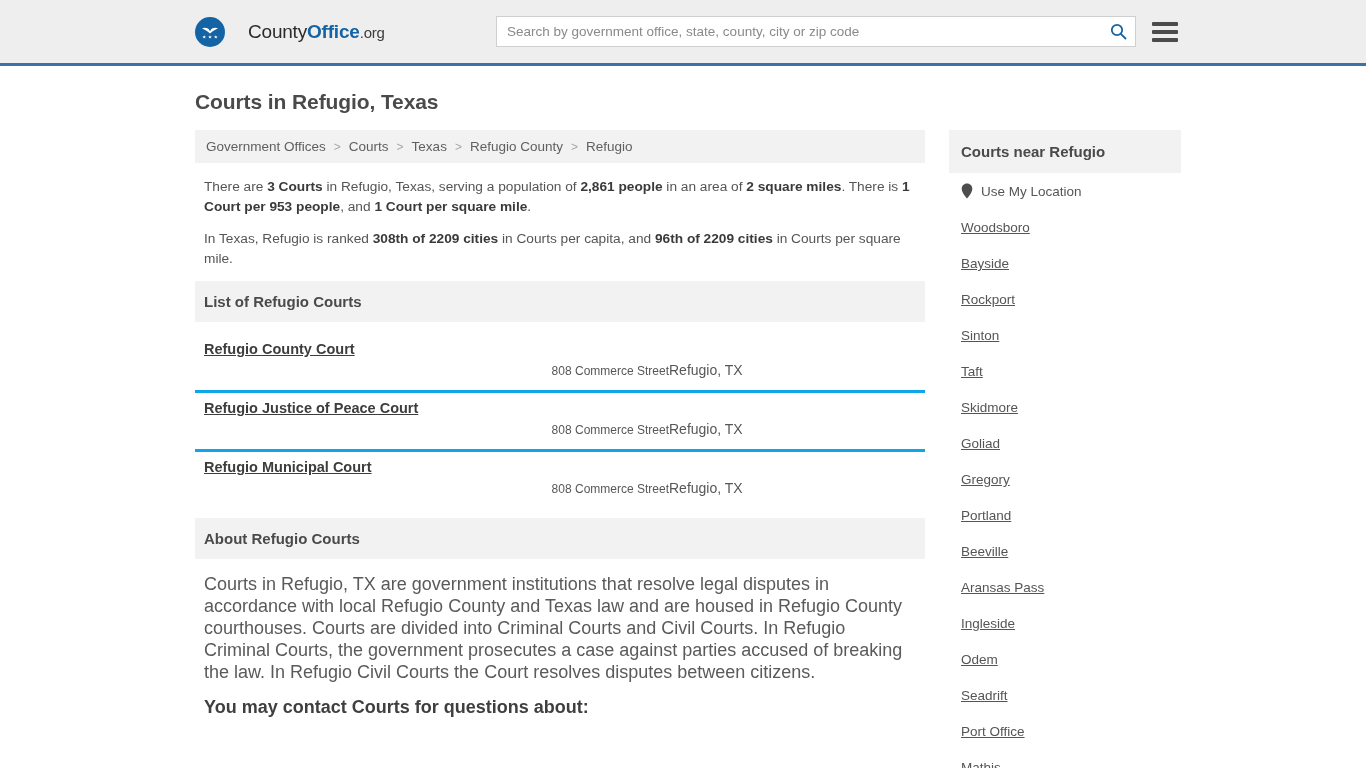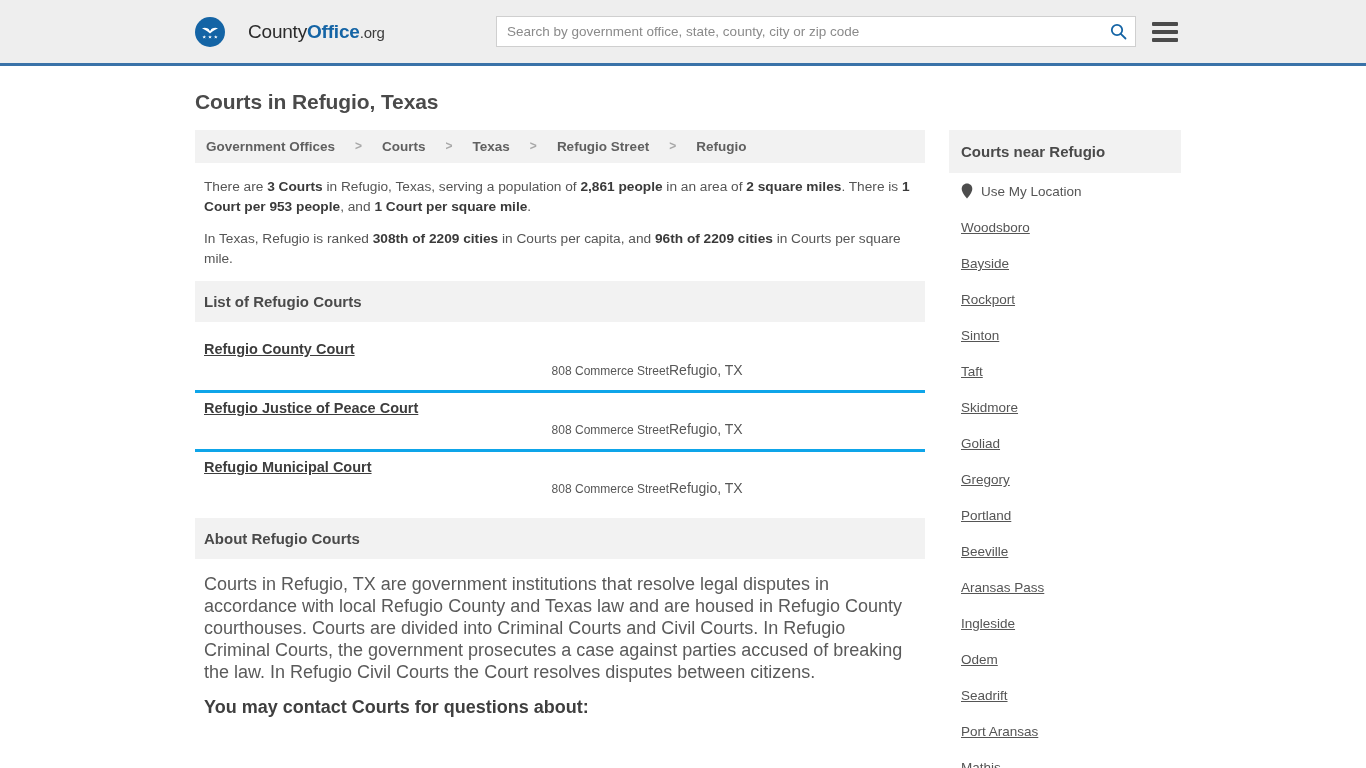--- a/index.html
+++ b/index.html
@@ -117,24 +117,23 @@
   .layout { display: flex; gap: 24px; }
   .main-col { width: 730px; flex: 0 0 730px; }
   .side-col { width: 232px; flex: 0 0 232px; }
 
   
   .breadcrumb {
     background: #f2f2f2;
     padding: 9px 9px;
     font-size: 13.5px;
     display: flex;
-    align-items: flex-start;
+    align-items: flex-end;
     flex-wrap: wrap;
-    gap: 12px;
-    font-weight: bold;
+    gap: 0;
   }
   .breadcrumb a {
     color: #606060;
     text-decoration: none;
     padding: 0 2px;
   }
   .breadcrumb .sep { color: #a8a8a8; font-size: 12px; padding: 0 6px; }
 
   
   .stats { padding: 14px 9px 0 9px; }
@@ -282,21 +281,21 @@
 
     <div class="main-col">
 
       <div class="breadcrumb" id="breadcrumb">
           <a href="#">Government Offices</a>
           <span class="sep">&gt;</span>
           <a href="#">Courts</a>
           <span class="sep">&gt;</span>
           <a href="#">Texas</a>
           <span class="sep">&gt;</span>
-          <a href="#">Refugio Street</a>
+          <a href="#">Refugio County</a>
           <span class="sep">&gt;</span>
           <a href="#">Refugio</a>
         </div>
 
       <div class="stats">
         <p id="stat-p1"><span>There are </span><b>3 Courts</b><span> in Refugio, Texas, serving a population of </span><b>2,861 people</b><span> in an area of </span><b>2 square miles</b><span>. There is </span><b>1 Court per 953 people</b><span>, and </span><b>1 Court per square mile</b><span>.</span></p>
         <p id="stat-p2"><span>In Texas, Refugio is ranked </span><b>308th of 2209 cities</b><span> in Courts per capita, and </span><b>96th of 2209 cities</b><span> in Courts per square mile.</span></p>
       </div>
 
       <div class="section-bar">List of Refugio Courts</div>
@@ -375,21 +374,21 @@
             <div class="side-item">
               <a href="#">Ingleside</a>
             </div>
             <div class="side-item">
               <a href="#">Odem</a>
             </div>
             <div class="side-item">
               <a href="#">Seadrift</a>
             </div>
             <div class="side-item">
-              <a href="#">Port Aransas</a>
+              <a href="#">Port Office</a>
             </div>
             <div class="side-item">
               <a href="#">Mathis</a>
             </div>
           </div>
       </div>
     </div>
 
   </div>
 </div>

